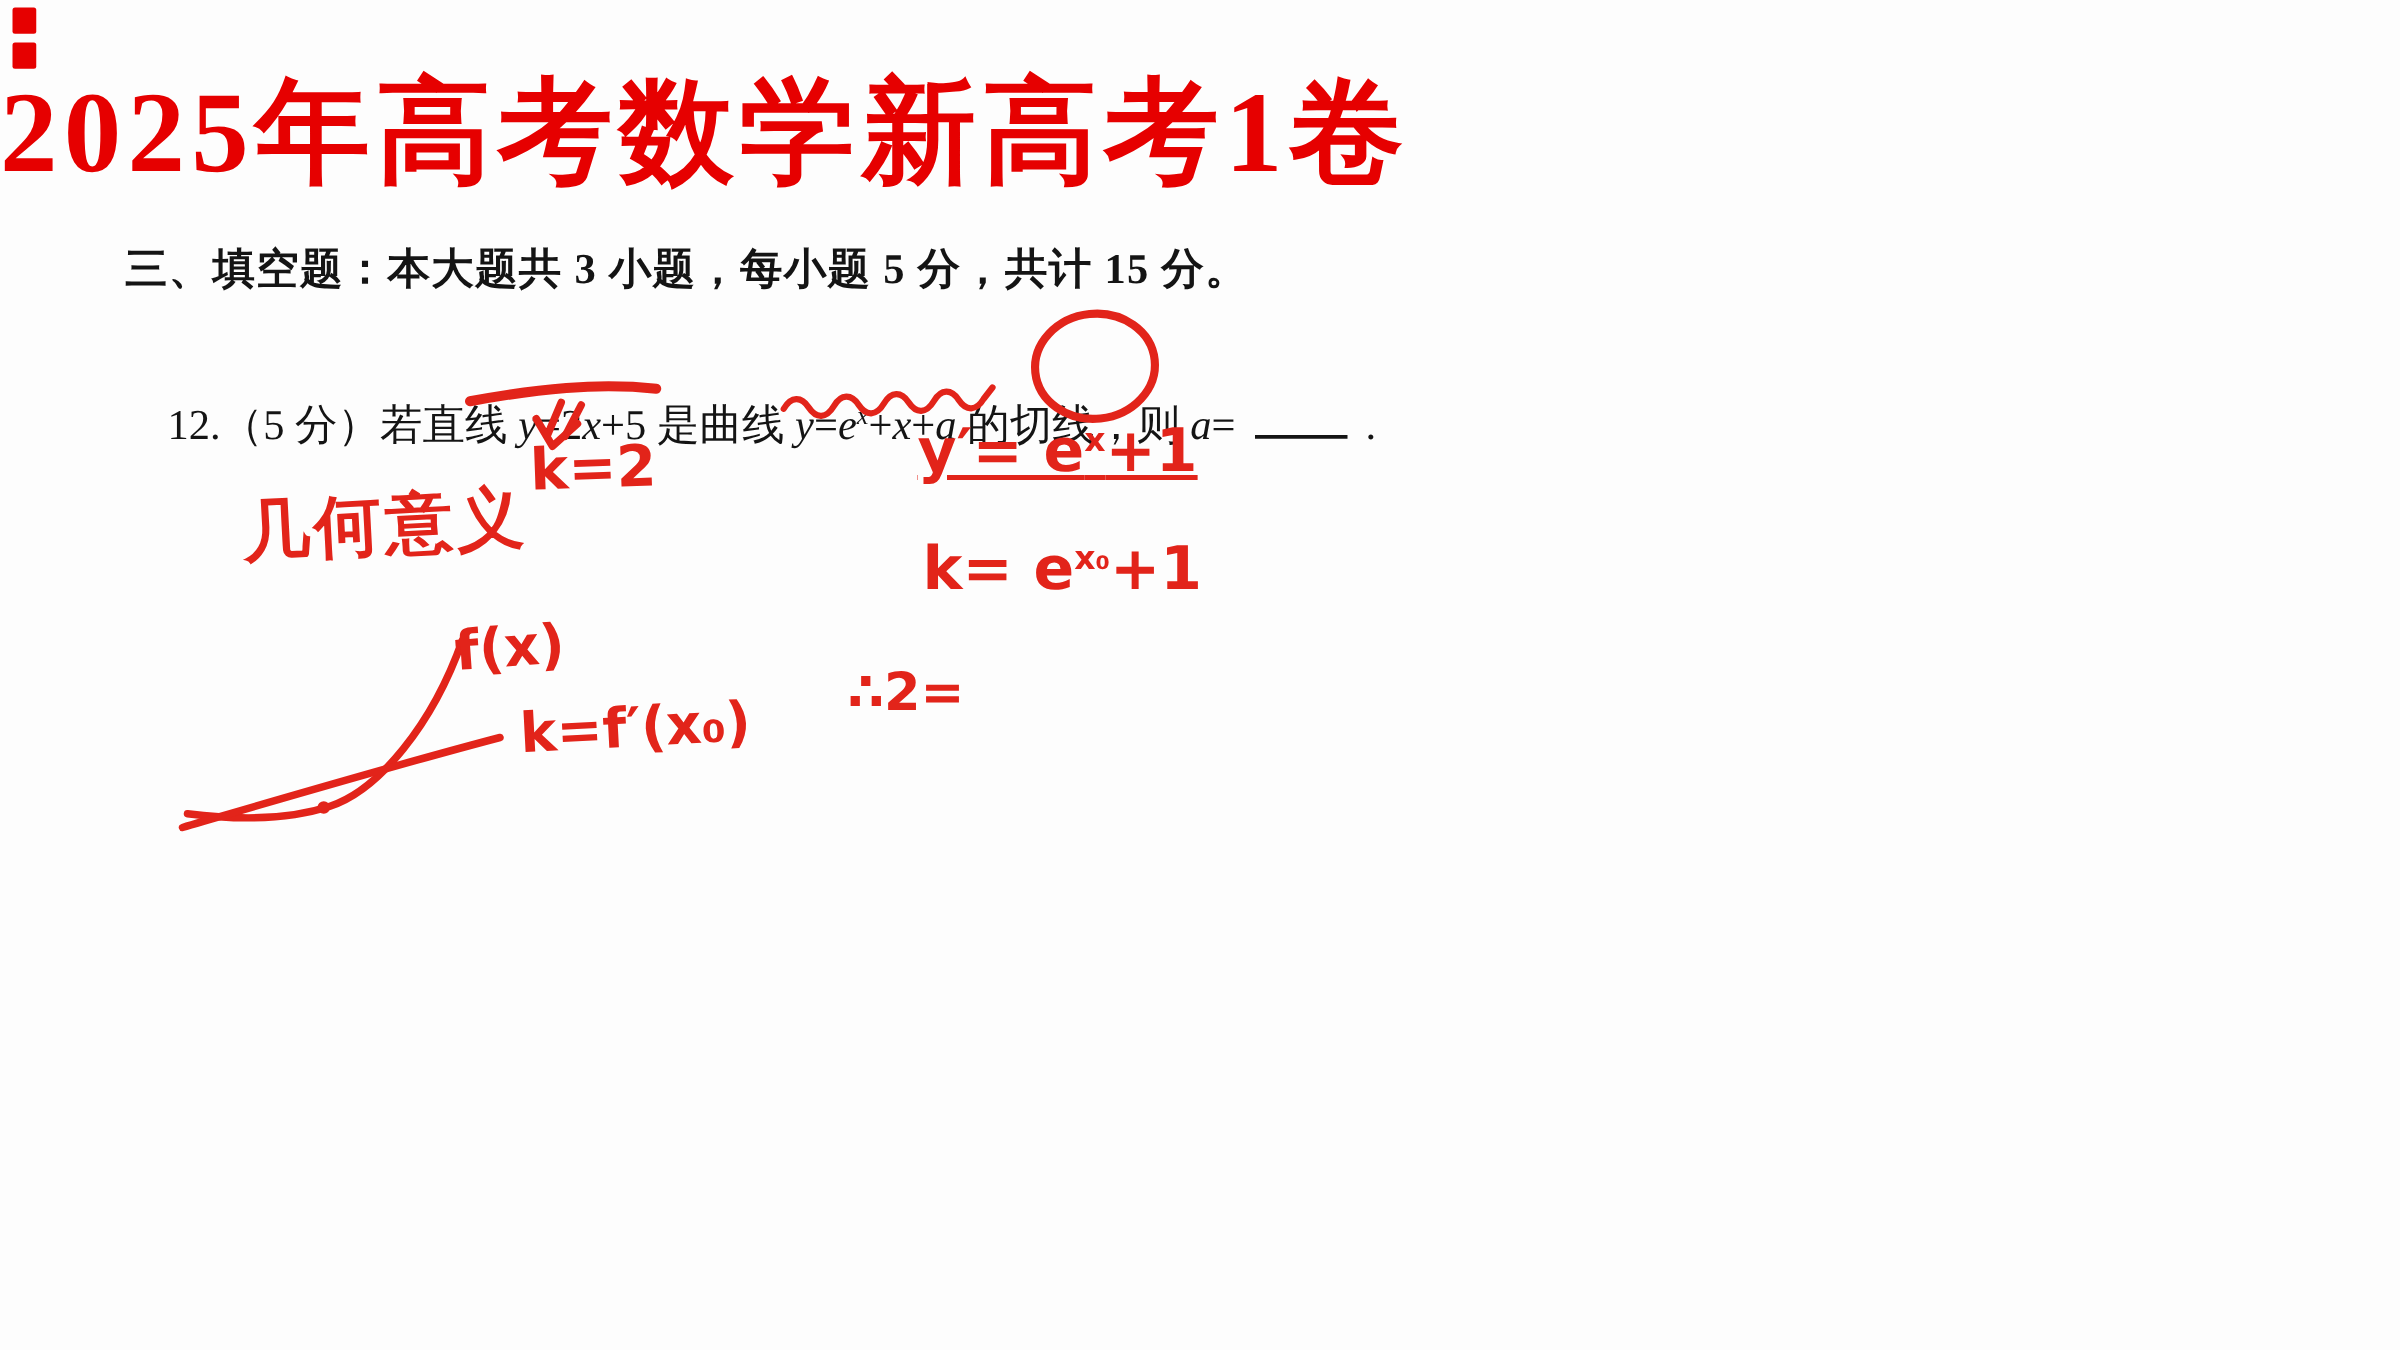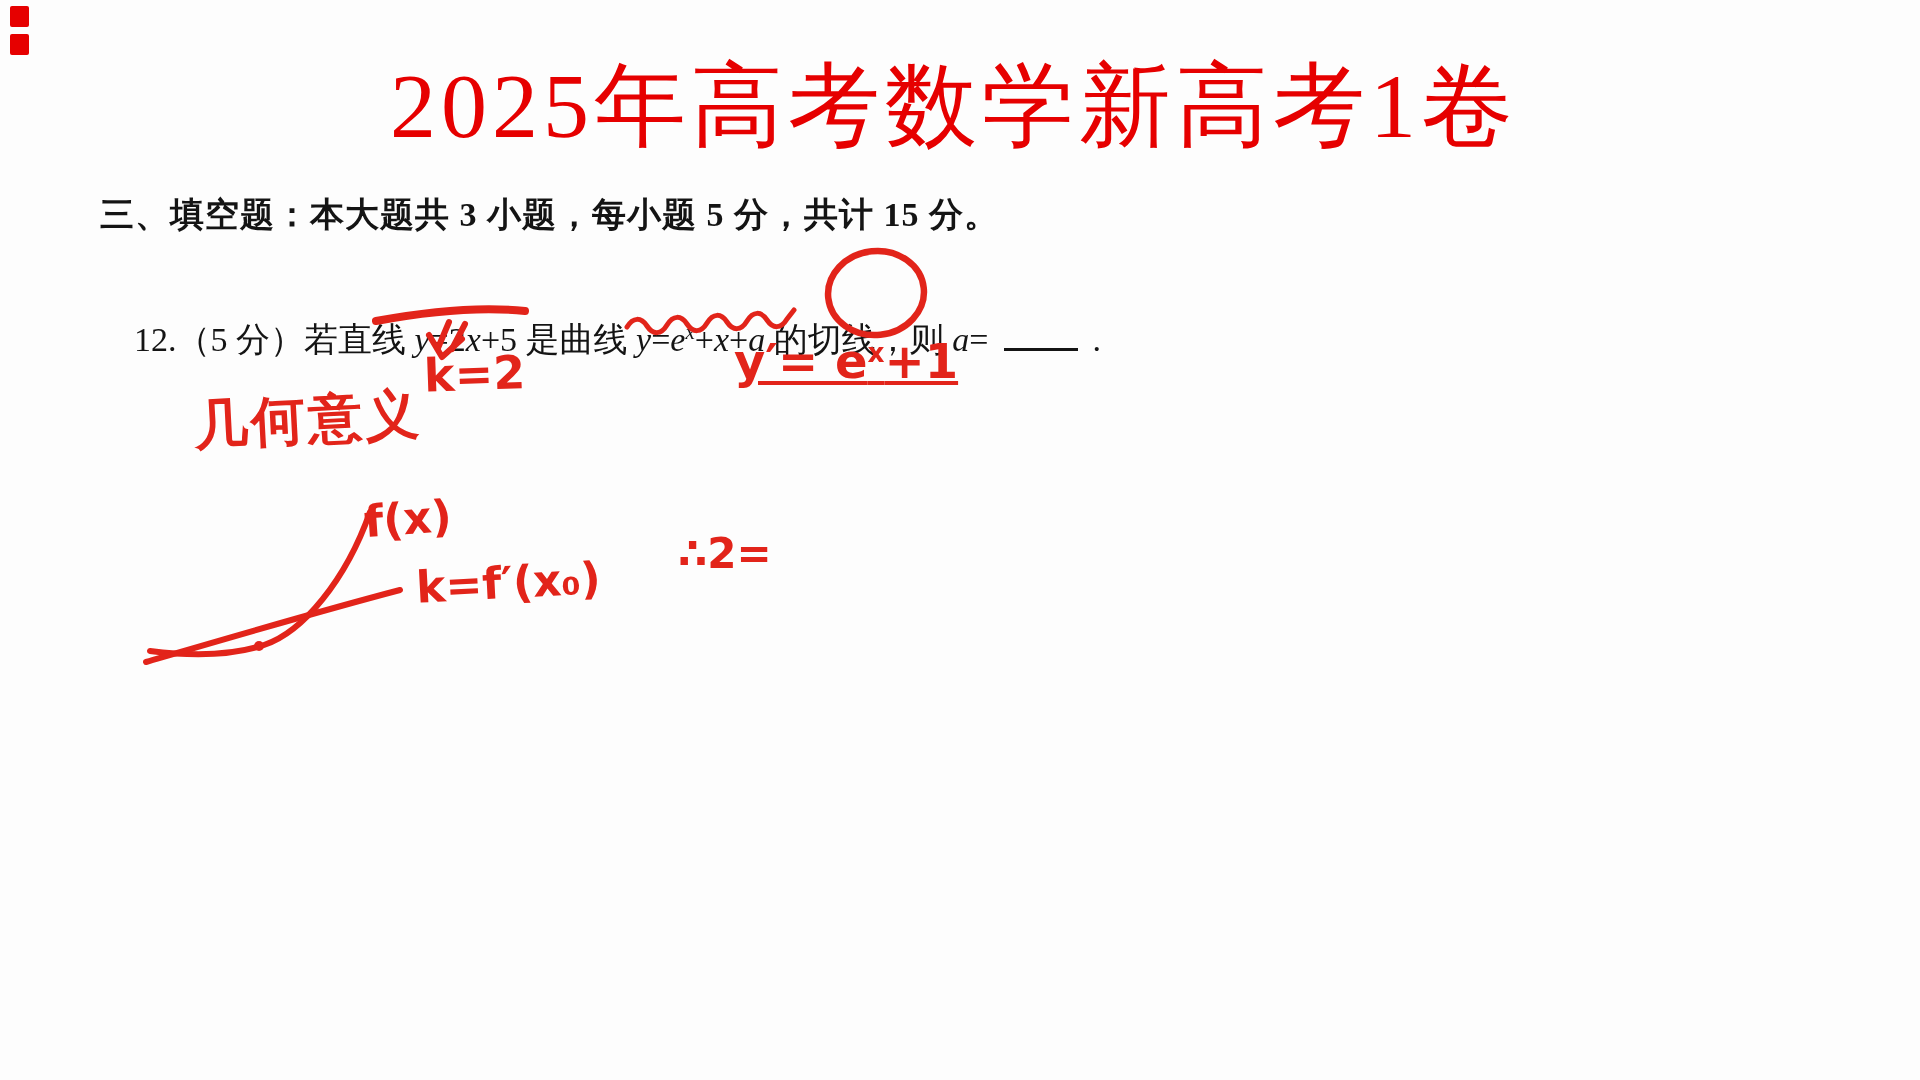--- a/index.html
+++ b/index.html
@@ -17,22 +17,22 @@
     color:var(--text-black);
   }
   
   .bar{position:absolute;left:10px;width:19px;height:21px;background:var(--title-red);border-radius:2px;}
   .bar1{top:6px;}
   .bar2{top:34px;}
 
   
   .title{
     position:absolute;left:0;right:12px;top:56px;margin:0;
-    text-align:center;
-    font-size:92px;line-height:1.1;font-weight:normal;letter-spacing:5px;
+    text-align:left;
+    font-size:92px;line-height:1.1;font-weight:bold;letter-spacing:5px;
     color:var(--title-red);
     font-family:"Liberation Serif", serif;
   }
 
   
   .section{
     position:absolute;left:100px;top:192px;
     font-size:34px;font-weight:bold;letter-spacing:1px;
     white-space:pre;
     text-align:center;
@@ -104,18 +104,19 @@
     <path class="st" d="M146,662 C235,636 320,611 400,590" stroke-width="6"></path>
 
     <circle cx="259" cy="646" r="5" fill="#e2241a" stroke="none"></circle>
   </svg>
 
   <div class="hw" id="hw-k2">k=2</div>
   <div class="hw" id="hw-geo">几何意义</div>
 
   <div class="hw" id="hw-dy"><span>y′= e</span><span class="s">x</span><span>+1</span></div>
 
+  <div class="hw" id="hw-k"><span>k= e</span><span class="s">x₀</span><span>+1</span></div>
 
   <div class="hw" id="hw-th">∴2=</div>
   <div class="hw" id="hw-fx">f(x)</div>
   <div class="hw" id="hw-kf">k=f′(x₀)</div>
 
 </div>
 
 </body></html>

